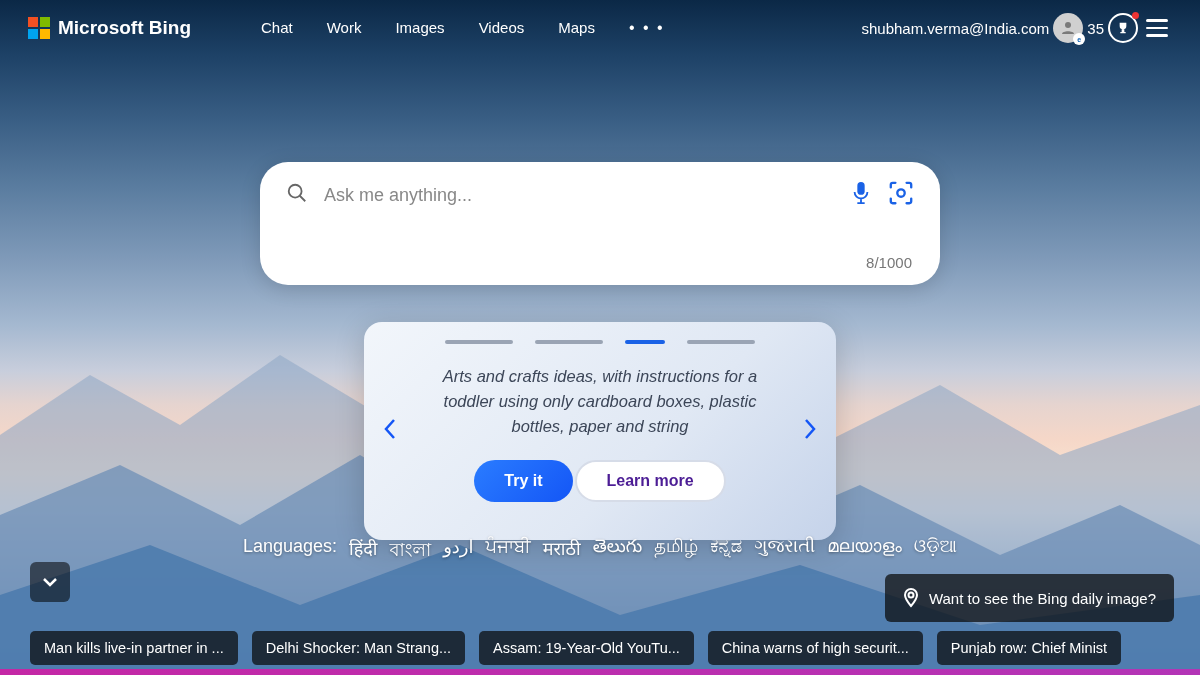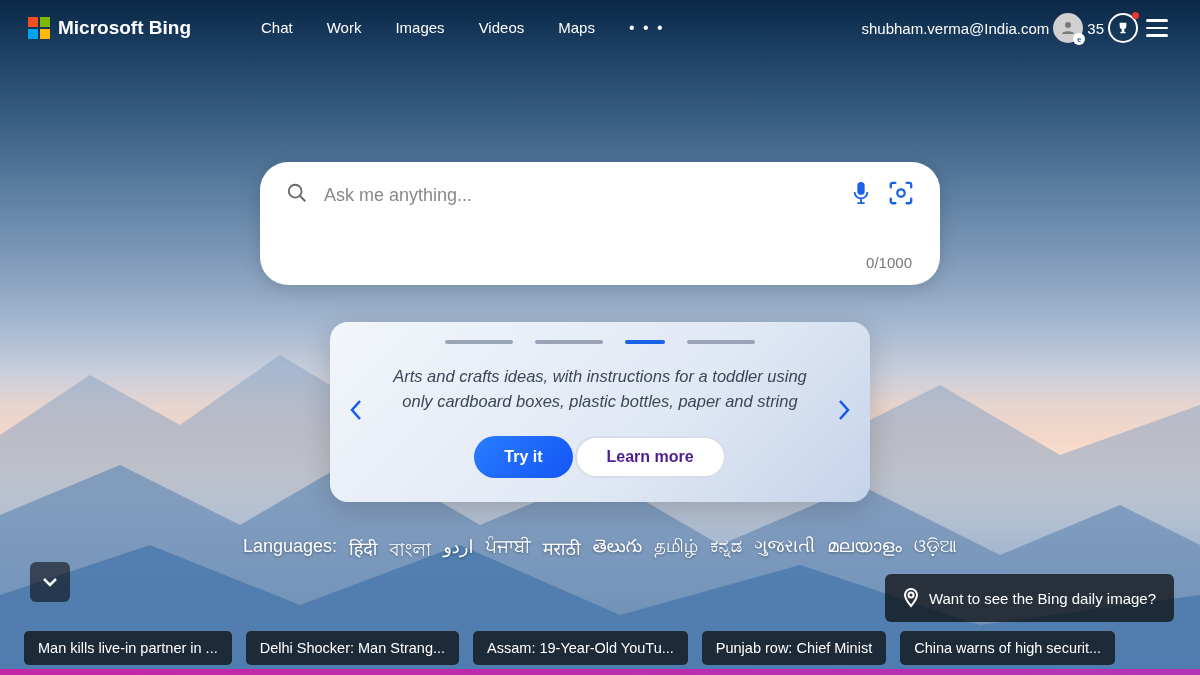--- a/index.html
+++ b/index.html
@@ -41,23 +41,23 @@
 .searchwrap { position:absolute; left:50%; transform:translateX(-50%); top:138px; width:680px;margin-top:24px; }
 .searchbox { background:#fff; border-radius:28px; padding:18px 26px 14px 26px; box-shadow:0 4px 20px rgba(0,0,0,.15); }
 .searchrow { display:flex; align-items:center; gap:16px; }
 .search-ic svg { width:22px; height:22px; stroke:#666; stroke-width:2; fill:none; }
 .search-input { flex:1; border:none; outline:none; font-size:18px; color:#333; background:transparent; }
 .search-input::placeholder { color:#888; }
 .mic-ic svg { width:22px; height:26px; }
 .cam-ic svg { width:26px; height:26px; }
 .count { text-align:right; color:#777; font-size:15px; margin-top:44px; padding-right:2px; }
 
-.promo { position:absolute; left:50%; transform:translateX(-50%); top:322px; width:540px;
+.promo { position:absolute; left:50%; transform:translateX(-50%); top:322px; width:472px;
   background:linear-gradient(135deg,#f2f6fb 0%,#e0e8f4 60%,#c5d3ea 100%);
-  border-radius:18px; padding:18px 56px 24px 56px; box-shadow:0 6px 30px rgba(0,0,0,.18); }
+  border-radius:18px; padding:18px 56px 38px 56px; box-shadow:0 6px 30px rgba(0,0,0,.18); }
 .dashes { display:flex; justify-content:center; gap:22px; margin-bottom:20px; }
 .dash { width:68px; height:4px; background:#9aa4b4; border-radius:2px; cursor:pointer; }
 .dash.act { width:40px; background:#1a62e6; }
 .promo-text { text-align:center; font-style:italic; color:#3c4658; font-size:16.5px; line-height:1.5; padding:0 4px; }
 .promo-btns { display:flex; justify-content:center; gap:2px; margin-top:22px; }
 .btn { padding:10px 30px; border-radius:22px; font-size:16px; font-weight:600; cursor:pointer; border:none; }
 .btn-primary { background:linear-gradient(135deg,#2a7cff,#1456f6); color:#fff; }
 .btn-secondary { background:#fff; color:#4c1d95; border:2px solid #d6dce8; }
 .arrow { position:absolute; top:50%; transform:translateY(-50%); cursor:pointer; padding:8px; }
 .arrow svg { width:16px; height:24px; stroke:#1456f6; stroke-width:2.5; fill:none; }
@@ -65,21 +65,21 @@
 
 .lang { position:absolute; left:50%; transform:translateX(-50%); top:536px; color:#fff; font-size:18px; display:flex; gap:12px; text-shadow:0 1px 3px rgba(0,0,0,.4); }
 .lang span { cursor:pointer; }
 
 .expand { position:absolute; left:30px; top:562px; width:40px; height:40px; background:rgba(0,0,0,.55); border-radius:6px; display:flex; align-items:center; justify-content:center; cursor:pointer; }
 .expand svg { width:18px; height:18px; stroke:#fff; stroke-width:2.5; fill:none; }
 
 .daily { position:absolute; right:26px; top:574px; background:rgba(10,10,10,.72); color:#fff; padding:14px 18px; border-radius:6px; font-size:15px; display:flex; align-items:center; gap:10px; cursor:pointer; }
 .daily svg { width:16px; height:20px; stroke:#fff; stroke-width:2; fill:none; }
 
-.ticker { position:absolute; left:0; bottom:0; width:1200px; display:flex; gap:14px; padding:10px 24px; }
+.ticker { position:absolute; left:0; bottom:0; width:1200px; display:flex; gap:14px; padding:10px 30px; }
 .titem { background:rgba(10,10,10,.72); color:#fff; padding:9px 14px; border-radius:5px; font-size:14.5px; white-space:nowrap; cursor:pointer; }
 
 .pill { position:absolute; bottom:0; left:0; width:1200px; height:6px; background:linear-gradient(90deg,#c427a5,#b334b6); }
 </style>
 </head>
 <body>
 
 <div class="bg">
 
   <svg class="mountains" viewBox="0 0 1200 360" preserveAspectRatio="none">
@@ -147,21 +147,21 @@
               <path d="M5,13 a7,7 0 0 0 14,0 M12,20 v5 M8,25 h8" stroke="#1a62e6" stroke-width="2" fill="none"></path>
             </svg>
         </span>
         <span class="cam-ic">
           <svg viewBox="0 0 28 28">
             <path d="M3,8 v-3 a2,2 0 0 1 2,-2 h3 M20,3 h3 a2,2 0 0 1 2,2 v3 M25,20 v3 a2,2 0 0 1 -2,2 h-3 M8,25 h-3 a2,2 0 0 1 -2,-2 v-3" stroke="#1a62e6" stroke-width="2.5" fill="none" stroke-linecap="round"></path>
             <circle cx="14" cy="14" r="4" stroke="#1a62e6" stroke-width="2.5" fill="none"></circle>
           </svg>
         </span>
       </div>
-      <div class="count">0/1000</div>
+      <div class="count">8/1000</div>
     </div>
   </div>
 
   <div class="promo">
     <div class="dashes">
       <div class="dash"></div>
       <div class="dash"></div>
       <div class="dash act"></div>
       <div class="dash"></div>
     </div>
@@ -208,18 +208,18 @@
         <path d="M8,1 a6,6 0 0 1 6,6 c0,4 -6,11 -6,11 s-6,-7 -6,-11 a6,6 0 0 1 6,-6 Z"></path>
         <circle cx="8" cy="7" r="2.5"></circle>
       </svg>
     <span>Want to see the Bing daily image?</span>
   </div>
 
   <div class="ticker">
     <div class="titem">Man kills live-in partner in ...</div>
     <div class="titem">Delhi Shocker: Man Strang...</div>
     <div class="titem">Assam: 19-Year-Old YouTu...</div>
+    <div class="titem">China warns of high securit...</div>
     <div class="titem">Punjab row: Chief Minist</div>
-    <div class="titem">China warns of high securit...</div>
   </div>
 
   <div class="pill"></div>
 </div>
 
 </body></html>

